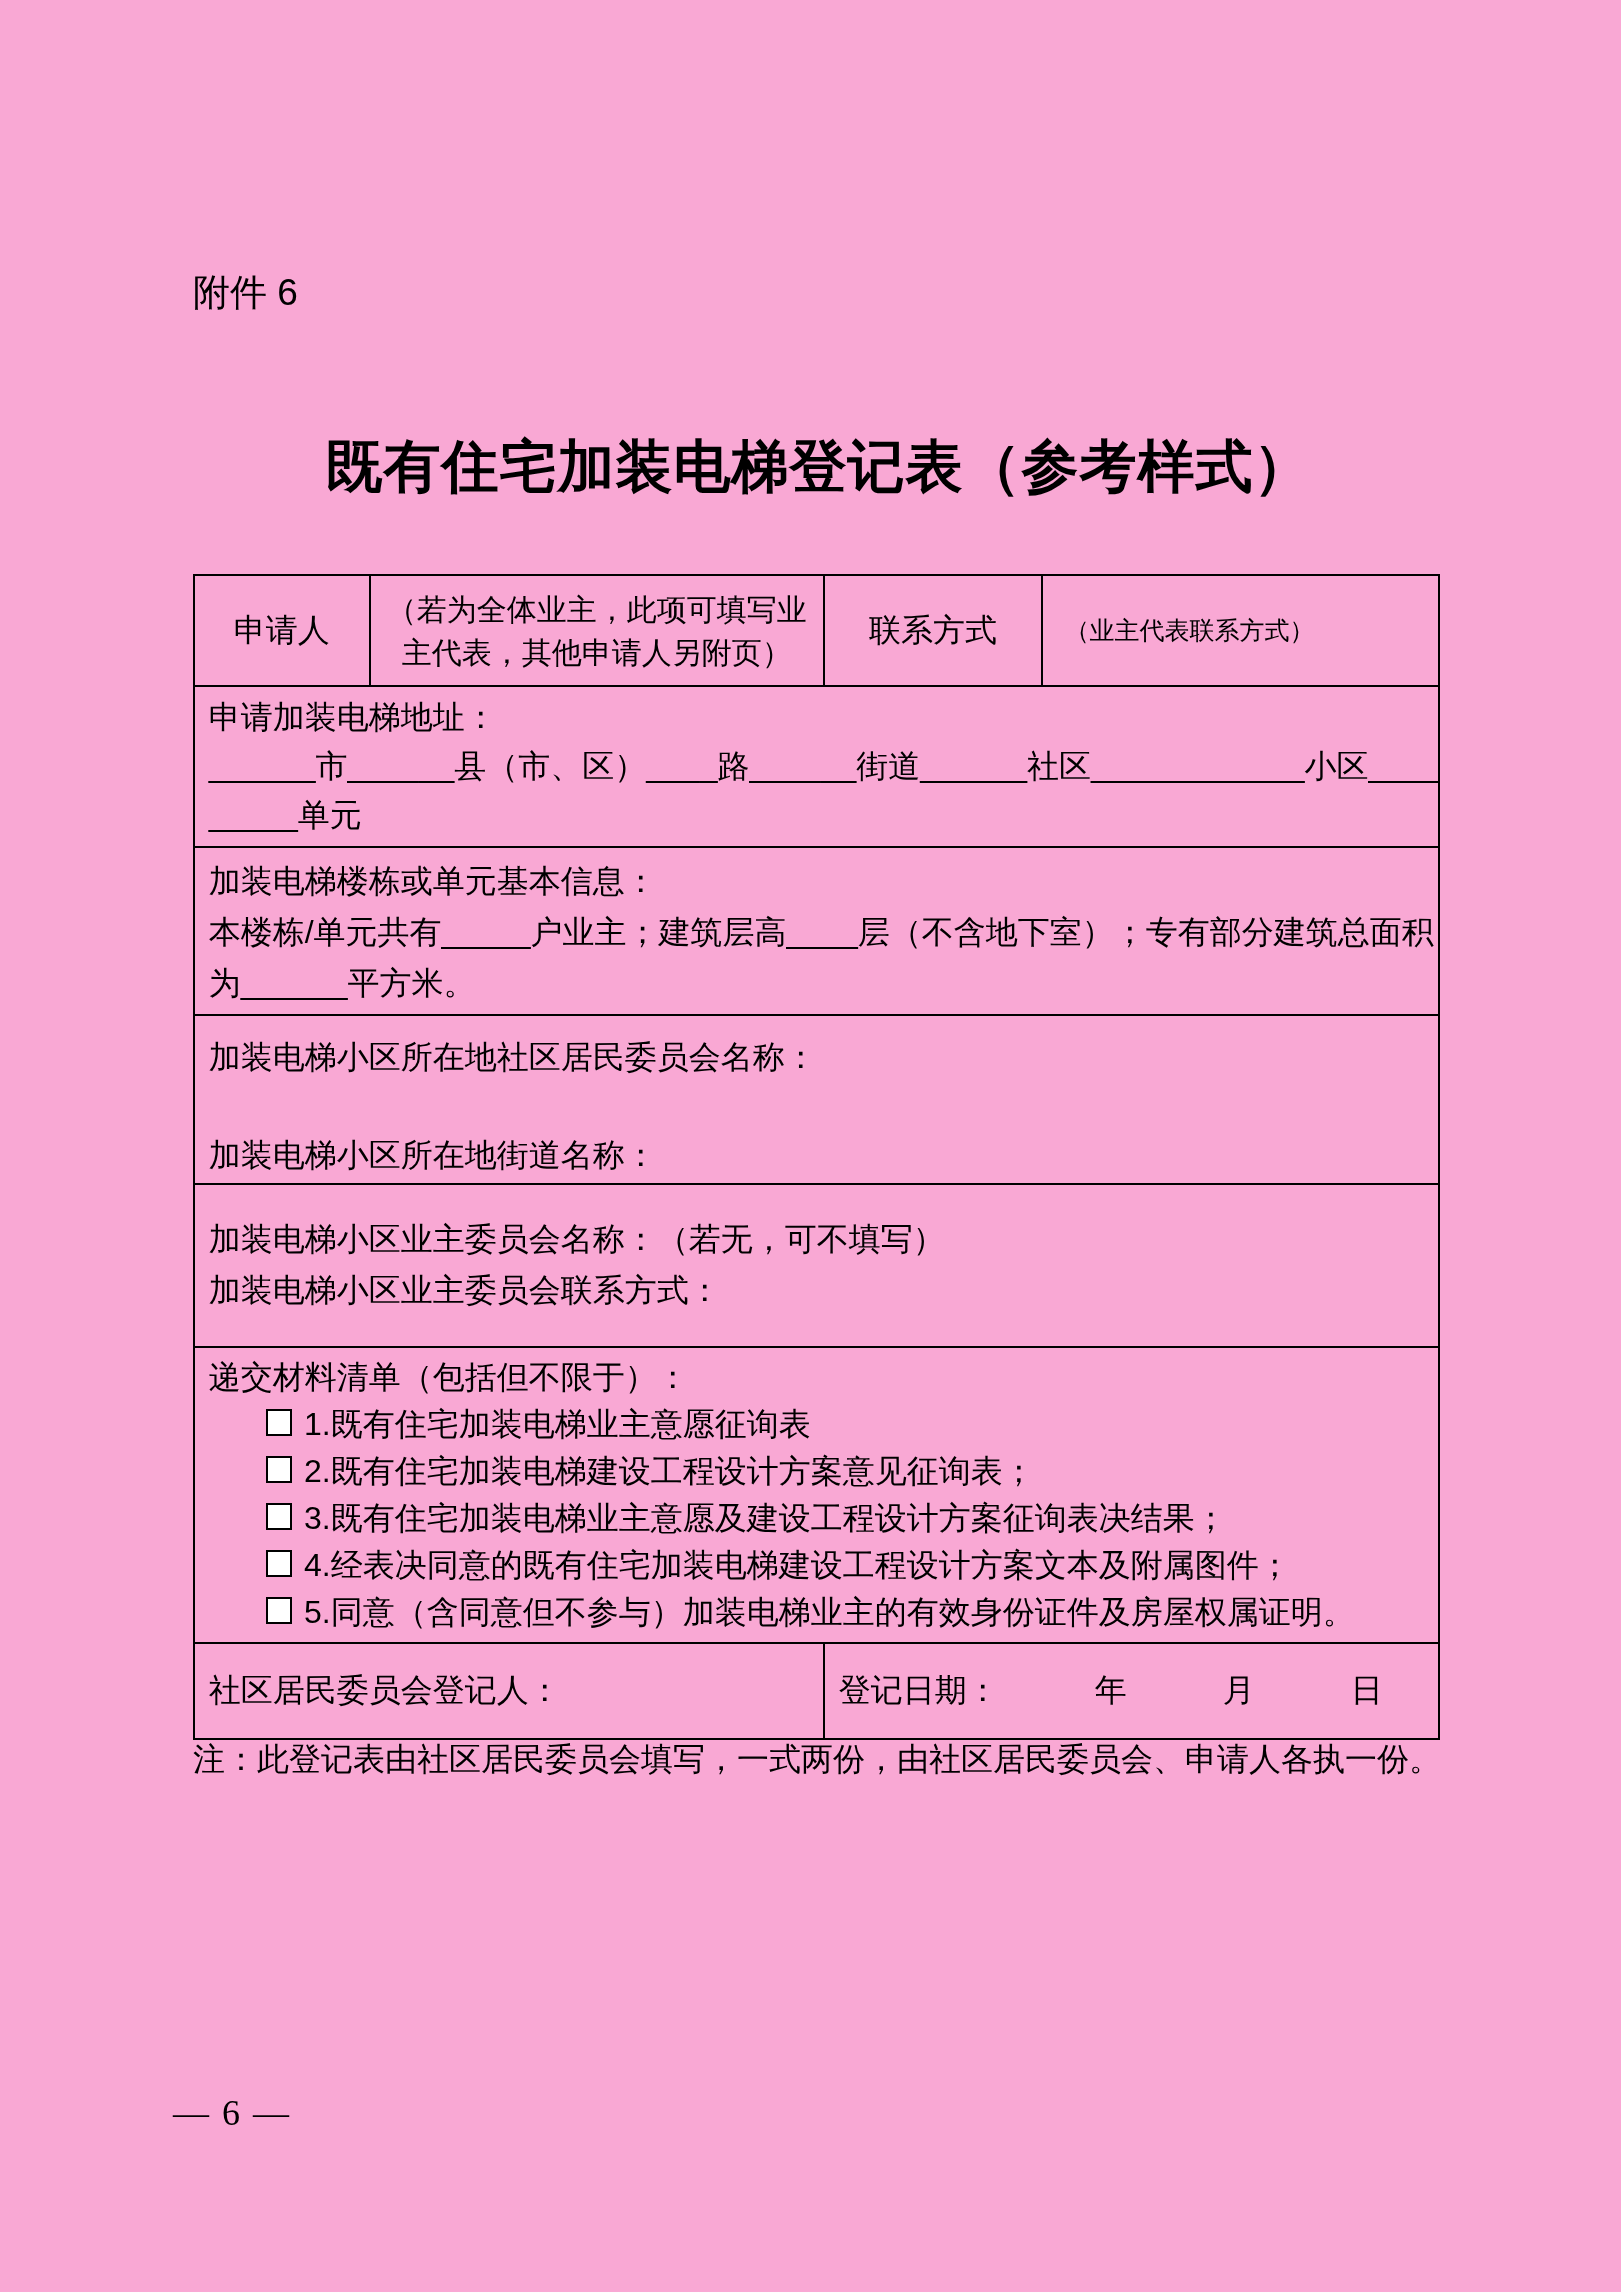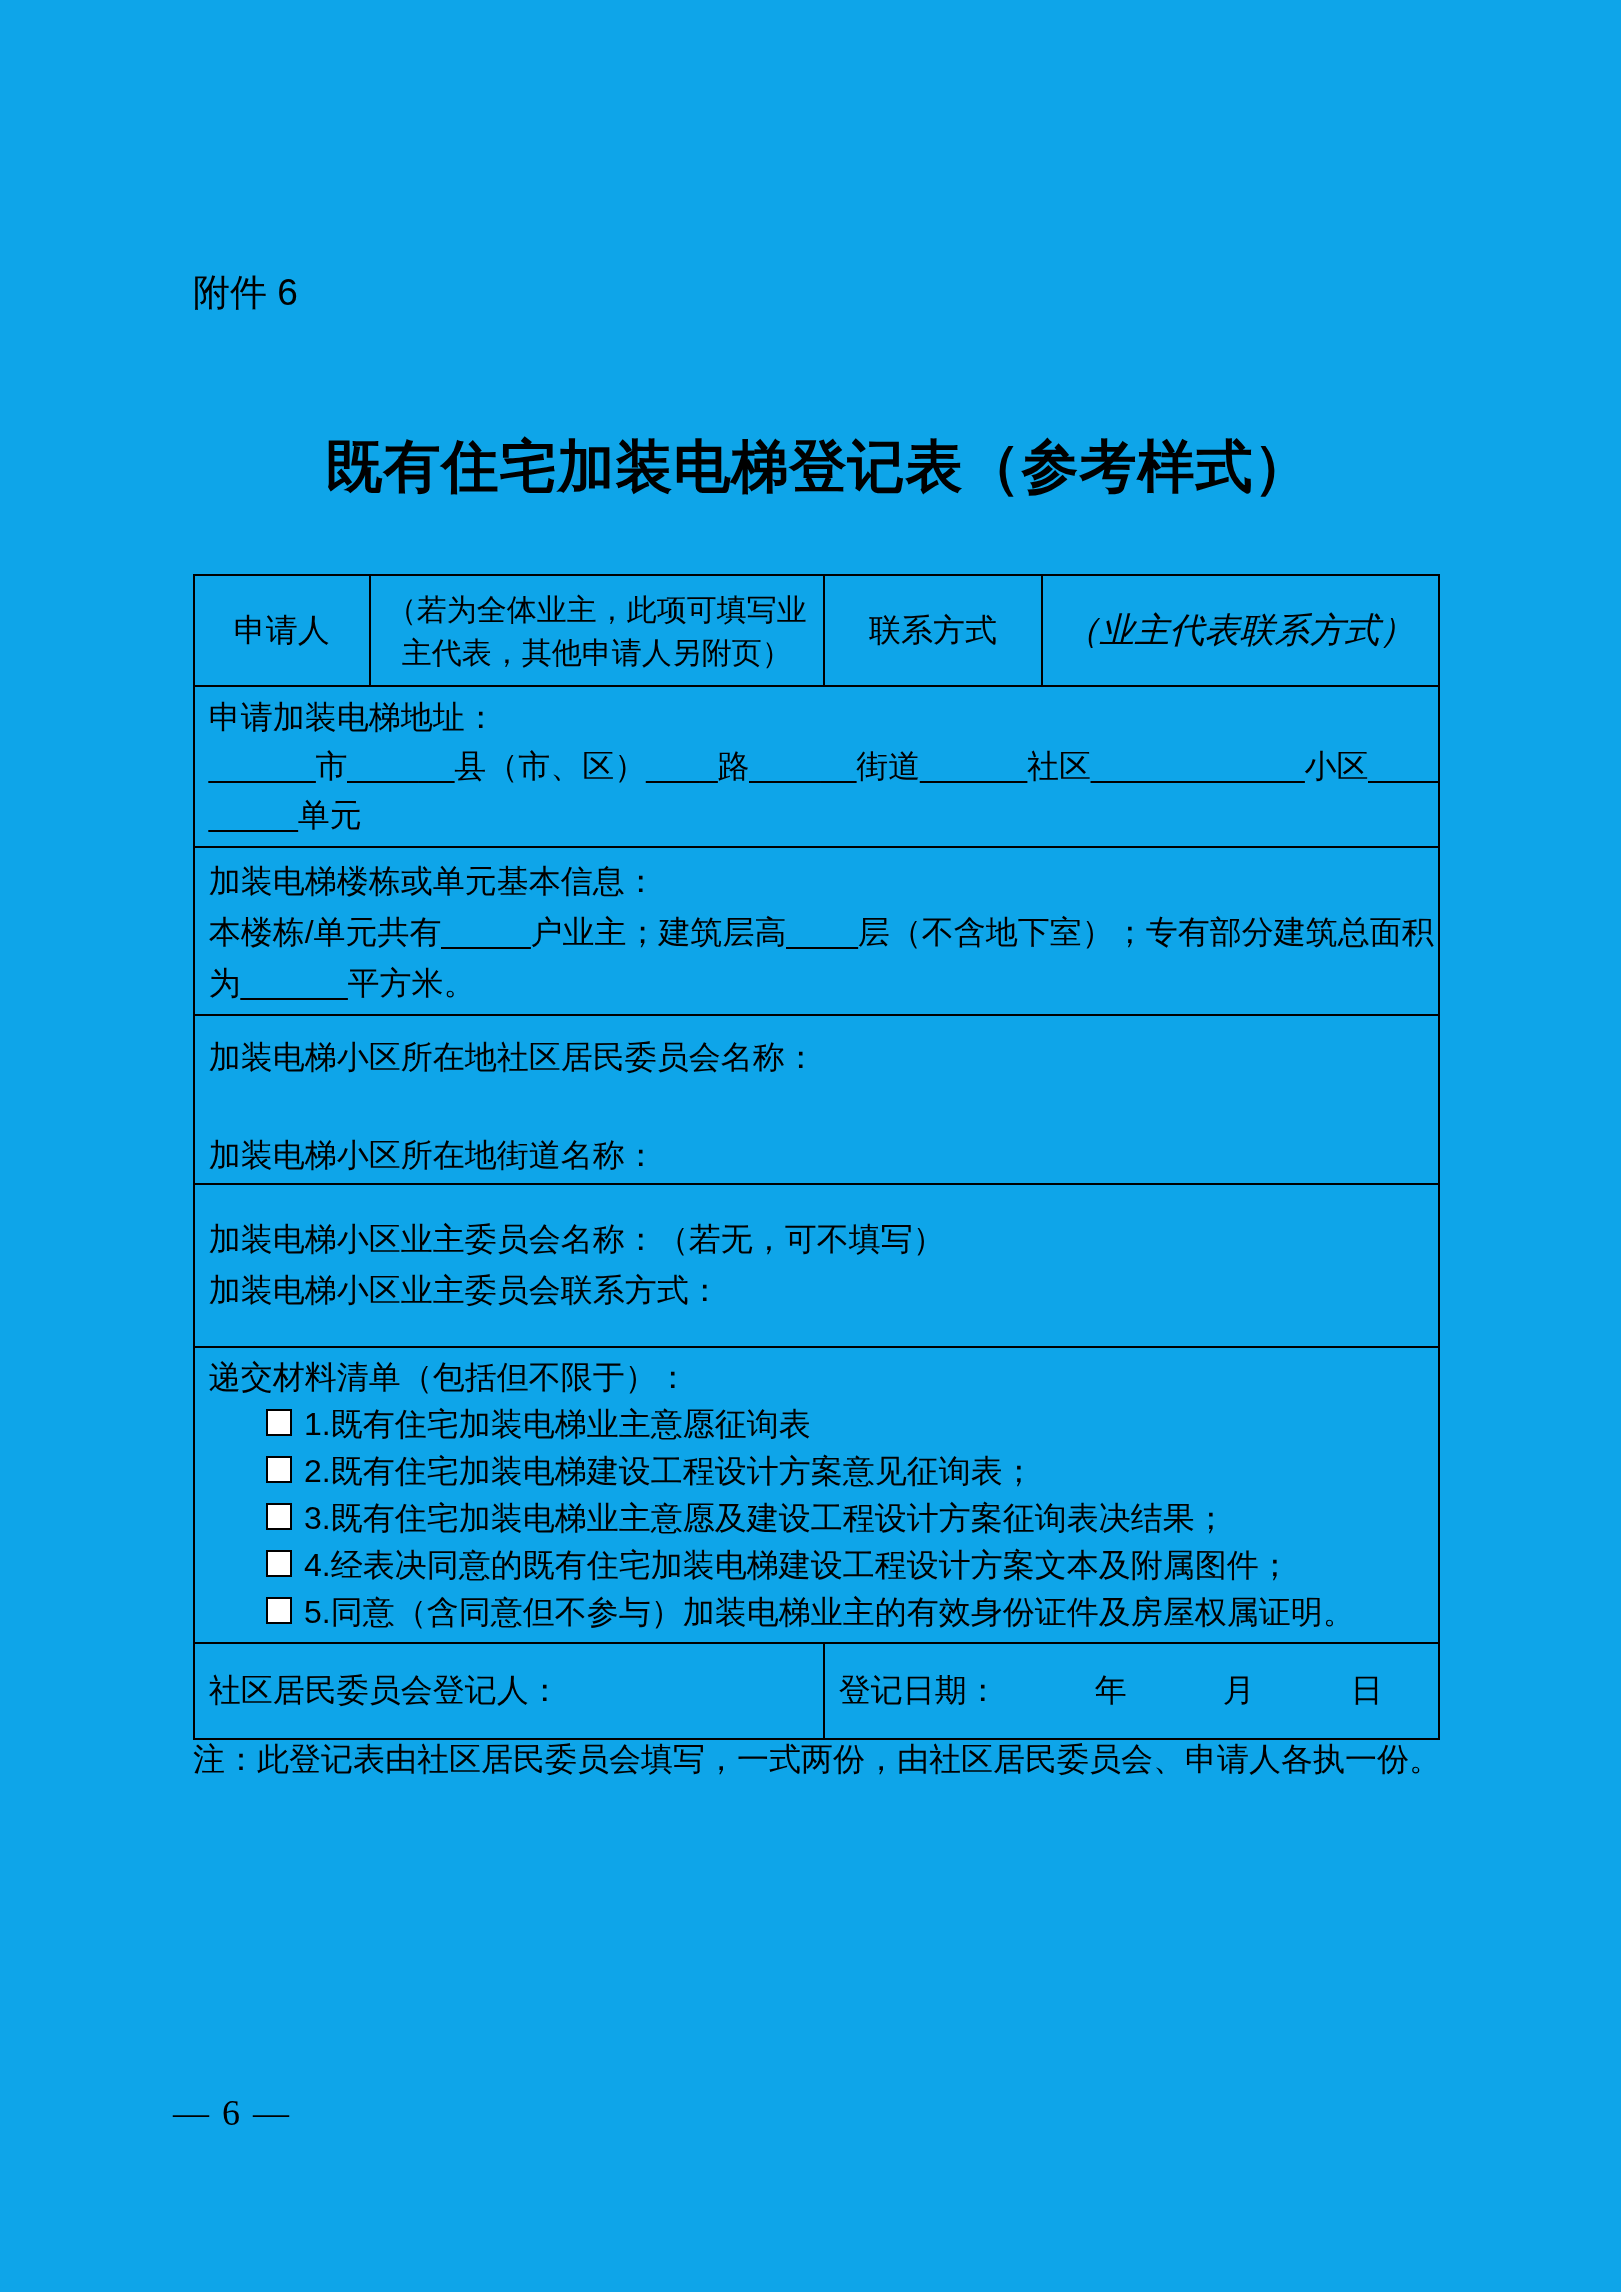--- a/index.html
+++ b/index.html
@@ -1,19 +1,19 @@
 <!DOCTYPE html>
 <html><head>
 <meta charset="utf-8">
 <style>
   html,body{margin:0;padding:0;background:#e8e8e8;}
   .page{
     position:relative;
     width:1621px;height:2293px;
-    background:#0ea5e9;
+    background:#f9a8d4;
     font-family:"Liberation Sans", sans-serif;
     color:#000;
     overflow:hidden;
     margin:0 auto;
   }
   .attachment{
     position:absolute;left:193px;top:271px;
     font-size:37px;line-height:1.2;
   }
   .doc-title{
@@ -34,21 +34,21 @@
   }
   td.center{text-align:center;vertical-align:middle;}
   td.vtop{vertical-align:top;}
   td.vmid{vertical-align:middle;}
   .pad{padding:5.9px 15.7px 5.9px 13.7px;line-height:49px;}
   .hint{
     font-size:30px;line-height:43px;padding:7.8px 11.8px;
     text-align:center;
     font-family:Liberation Serif, serif;
   }
-  .contact-hint{padding-left:21.6px;font-size:35px;font-style:italic;}
+  .contact-hint{padding-left:21.6px;font-size:25px;}
   .row3 .pad{padding-top:7.8px;line-height:51px;}
   .row4 .pad{padding-top:19.6px;line-height:43px;}
   .row4 .second{margin-top:55px;}
   .row5 .pad{line-height:51px;}
   .mat-item{margin-left:57px;line-height:47px;white-space:nowrap;}
   .mat-header{line-height:47px;}
   .checkbox{
     display:inline-block;width:22.5px;height:22.5px;
     border:2px solid #000;margin-right:11.8px;
     vertical-align:-1px;background:#fff;

